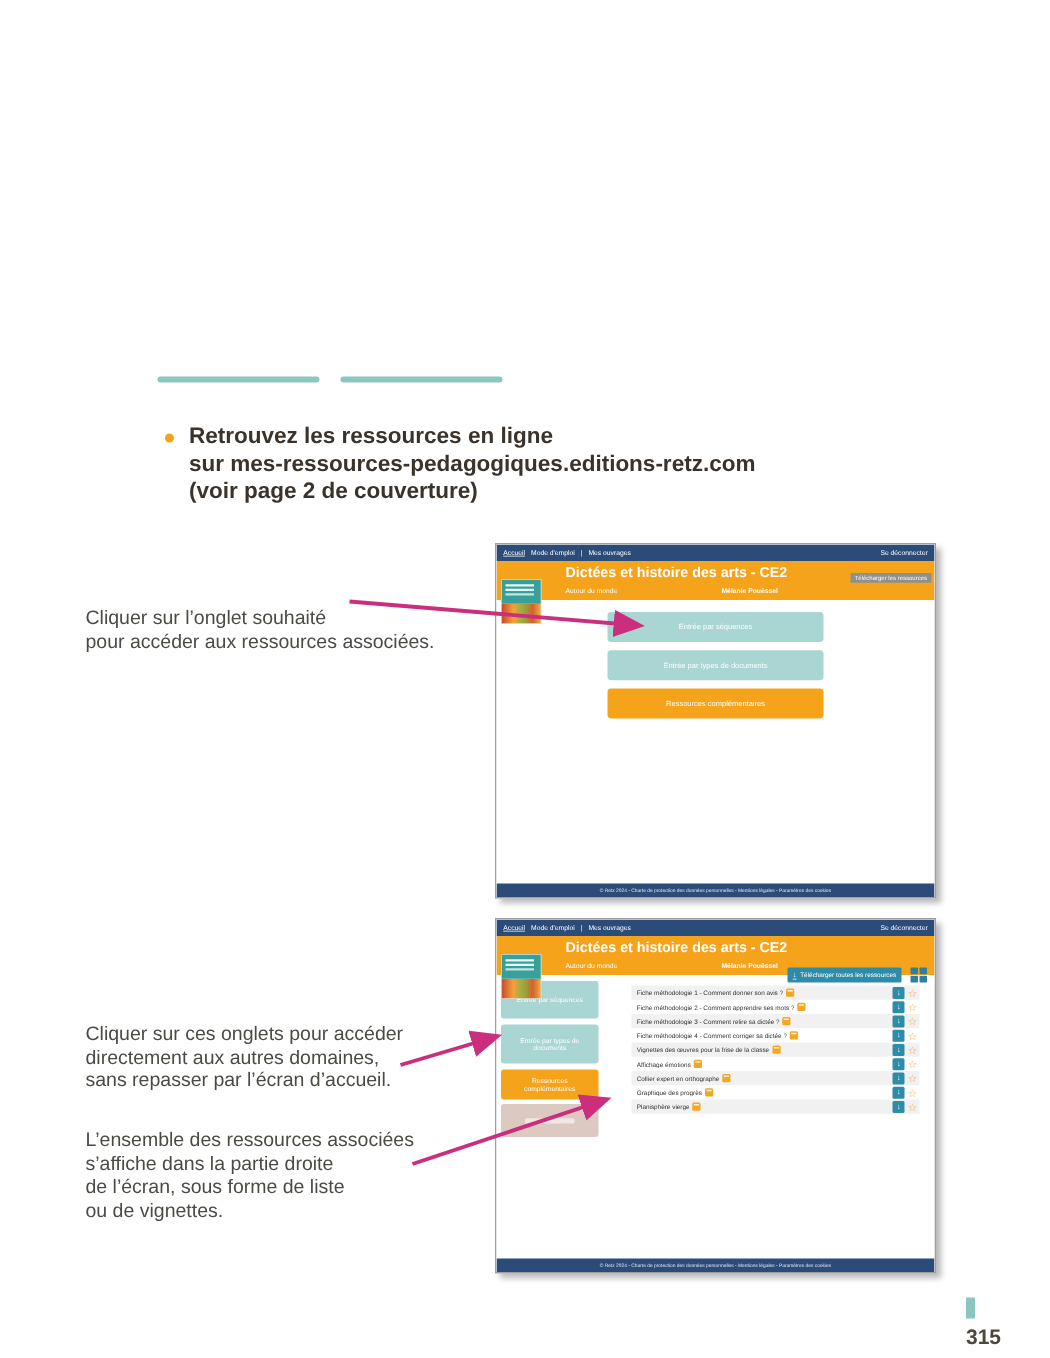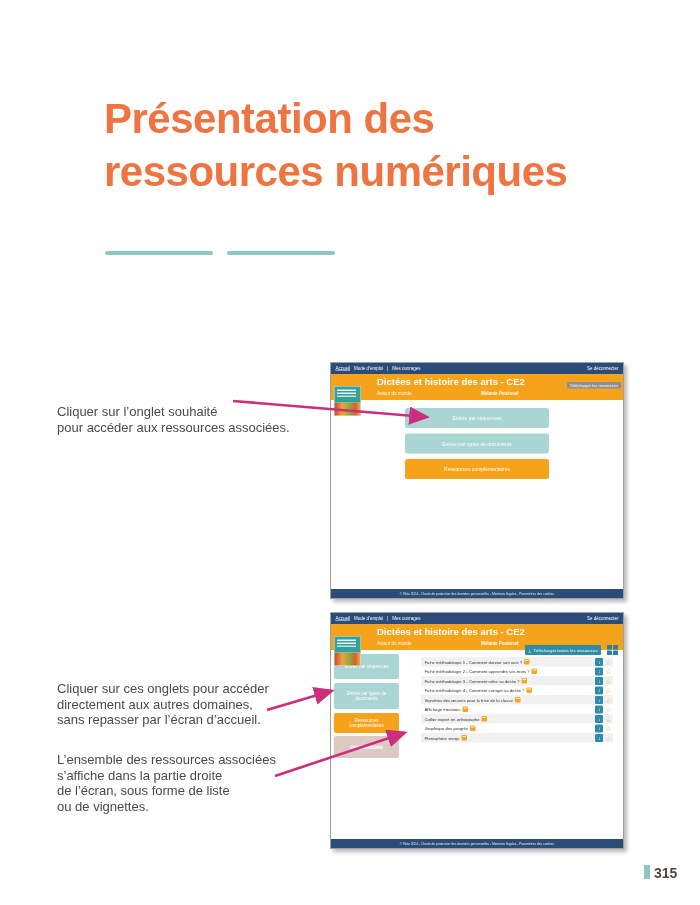--- a/index.html
+++ b/index.html
@@ -102,37 +102,41 @@
   .res-right { margin-left:auto; display:flex; align-items:center; gap:4px; }
   .res-dl { width:16px; height:16px; background:#2f8ca8; color:#ffffff; border-radius:2px;
             display:flex; align-items:center; justify-content:center; font-size:10px; font-weight:bold; cursor:pointer; }
   .res-star { color:#f0a73c; font-size:14px; line-height:14px; cursor:pointer; }
 
   
   .arrows { position:absolute; left:0; top:0; pointer-events:none; }
   .arrows line { stroke:#ca2e7d; stroke-width:2.6; }
 
   
-  .folio { position:absolute; left:644px; top:865px; display:flex; align-items:flex-start; gap:4px; }
+  .folio { position:absolute; left:644px; top:865px; display:flex; align-items:flex-start; gap:4px;flex-direction:column; }
   .folio-mark { width:6px; height:14px; background:#8cc6c0; }
   .folio-num { font-size:14px; font-weight:bold; color:#4e473e; }
 </style>
 </head>
 <body>
 
 <div class="canvas">
 
-  <h1 class="page-title pre">Présentation des
-ressources numériques</h1>
 
   <div class="section-head">
     <span class="rule"></span>
     <span class="rule"></span>
   </div>
 
+  <div class="intro">
+    <span class="bullet-dot"></span>
+    <p class="pre">Retrouvez les ressources en ligne
+sur mes-ressources-pedagogiques.editions-retz.com
+(voir page 2 de couverture)</p>
+  </div>
 
   <p class="ann pre" id="ann1">Cliquer sur l’onglet souhaité
 pour accéder aux ressources associées.</p>
   <p class="ann pre" id="ann3">L’ensemble des ressources associées
 s’affiche dans la partie droite
 de l’écran, sous forme de liste
 ou de vignettes.</p>
   <p class="ann pre" id="ann2">Cliquer sur ces onglets pour accéder
 directement aux autres domaines,
 sans repasser par l’écran d’accueil.</p>

